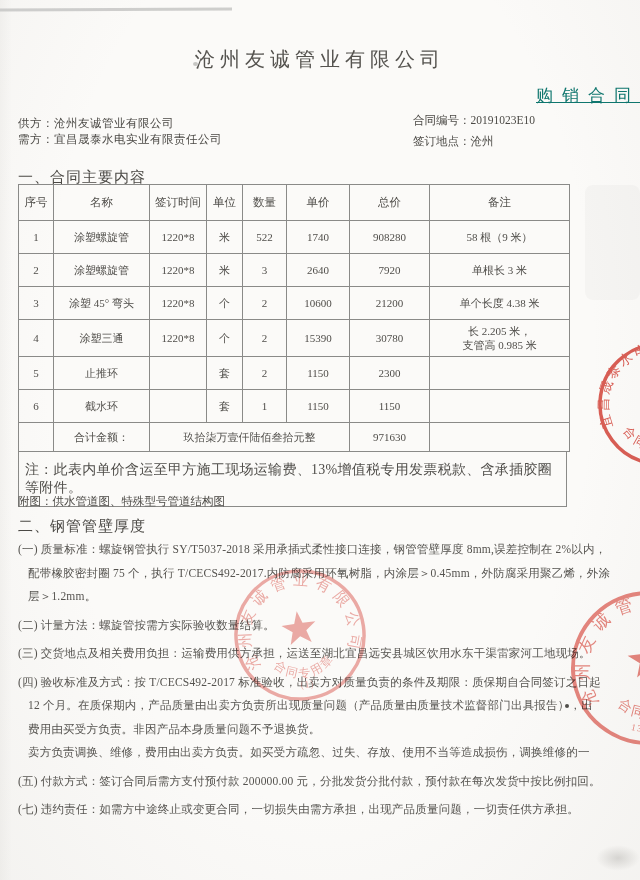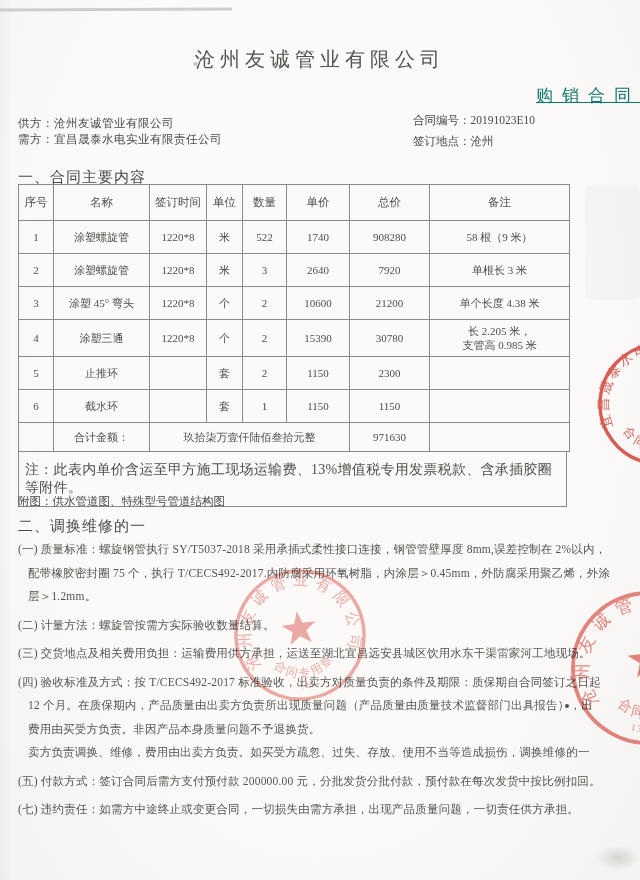--- a/index.html
+++ b/index.html
@@ -173,21 +173,21 @@
           <td colspan="4">玖拾柒万壹仟陆佰叁拾元整</td>
           <td>971630</td>
           <td></td>
         </tr>
       </tbody>
   </table>
   <div class="note-box">注：此表内单价含运至甲方施工现场运输费、13%增值税专用发票税款、含承插胶圈等附件。</div>
 </div>
 
 <div class="abs attach-line">附图：供水管道图、特殊型号管道结构图</div>
-<div class="abs sec-heading sec2">二、调换维修的一</div>
+<div class="abs sec-heading sec2">二、钢管管壁厚度</div>
 
 <div class="abs clauses">
     <div class="clause">
       <div class="line">(一) 质量标准：螺旋钢管执行 SY/T5037-2018 采用承插式柔性接口连接，钢管管壁厚度 8mm,误差控制在 2%以内，</div>
       <div class="line cont">配带橡胶密封圈 75 个，执行 T/CECS492-2017.内防腐采用环氧树脂，内涂层＞0.45mm，外防腐采用聚乙烯，外涂</div>
       <div class="line cont">层＞1.2mm。</div>
     </div>
     <div class="clause">
       <div class="line">(二) 计量方法：螺旋管按需方实际验收数量结算。</div>
     </div>

